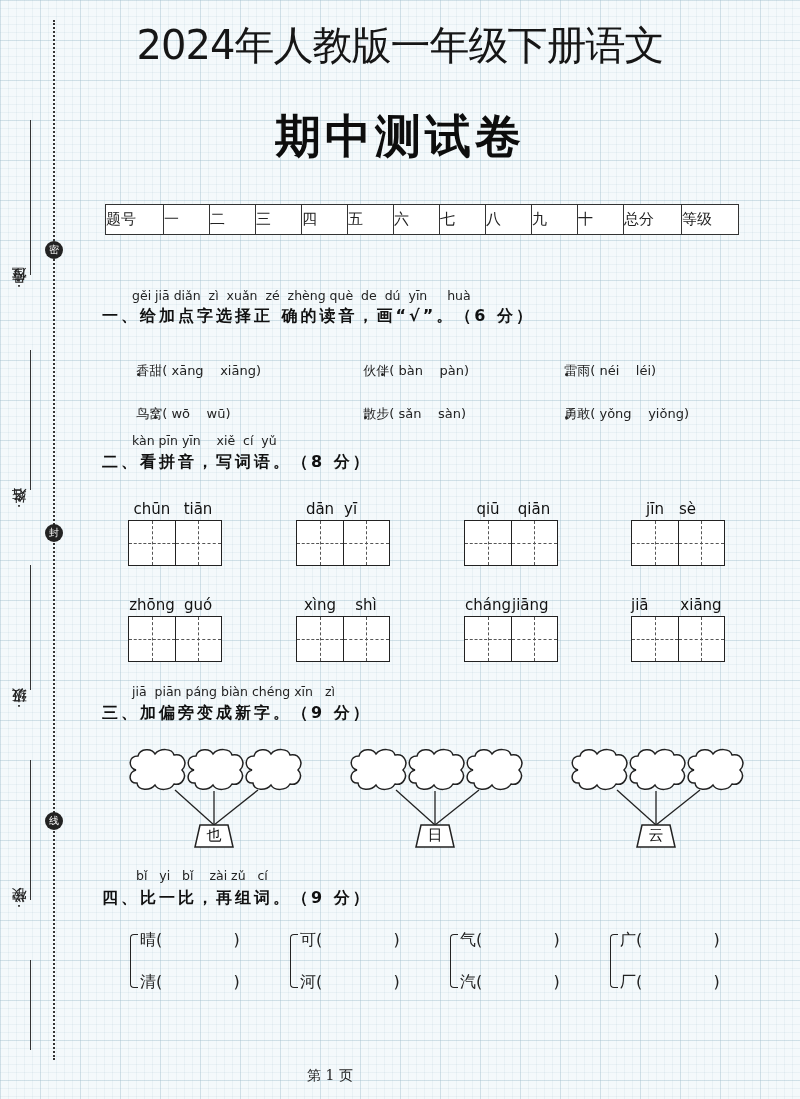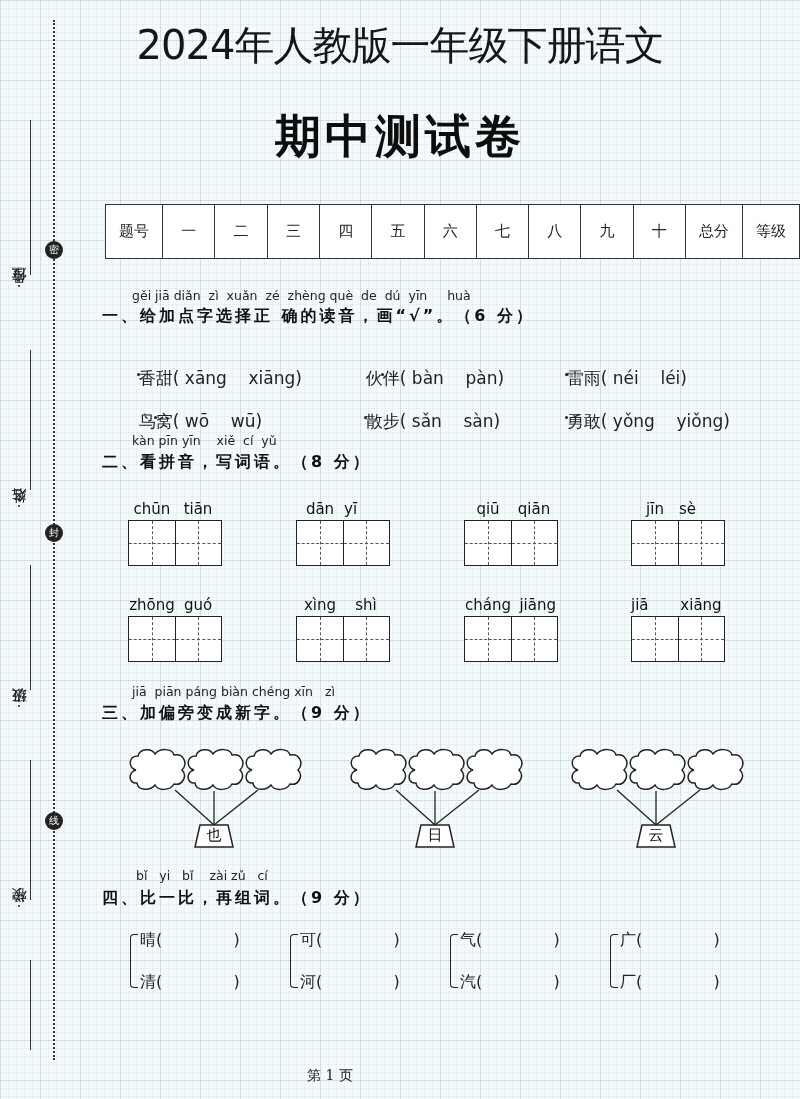--- a/index.html
+++ b/index.html
@@ -36,31 +36,31 @@
   .vlabel {
     left: 10px; font-family: "DejaVu Serif", serif; font-size: 15px;
     writing-mode: vertical-rl; transform: rotate(180deg); color: #222;
   }
   
   table.score {
     position: absolute; left: 105px; top: 204px; border-collapse: collapse;
     font-size: 15px; background: #fff;
   }
   table.score td {
-    border: 1px solid #333; height: 29px; text-align: center; padding: 12px; color: #222;
+    border: 1px solid #333; height: 29px; text-align: left; padding: 0; color: #222;
   }
   
   .pinyin-line {
     font-family: "DejaVu Sans", sans-serif; font-size: 12.5px; color: #222; white-space: pre;
   }
   .heading {
     font-family: "DejaVu Sans", sans-serif; font-size: 16px; font-weight: 700;
     letter-spacing: 3px; color: #111; white-space: pre;
   }
-  .q1-item { font-size: 17px; white-space: pre; color: #222; }
+  .q1-item { font-size: 13px; white-space: pre; color: #222; }
   .q1-item .hanzi { position: relative; }
   .dot { position: absolute; width: 3px; height: 3px; background: #222; border-radius: 50%; }
   
   .tzg-wrap { position: absolute; }
   .tzg-pinyin { font-size: 15px; color: #111; white-space: pre; height: 20px; }
   .tzg { display: flex; border: 1.5px solid #222; background: #fff; width: 92px; height: 44px; }
   .tzg .cell { flex: 1; position: relative; border-right: 1px solid #222; }
   .tzg .cell:last-child { border-right: none; }
   .tzg .cell::before {
     content: ""; position: absolute; left: 50%; top: 0; bottom: 0; border-left: 1px dashed #555;
@@ -189,21 +189,21 @@
     </div>
 </div>
 <div class="tzg-wrap" style="left:296px;top:596px">
   <div class="tzg-pinyin"><span style="display:inline-block;width:48px;text-align:center">xìng</span><span style="display:inline-block;width:44px;text-align:center">shì</span></div>
   <div class="tzg">
       <div class="cell"></div>
       <div class="cell"></div>
     </div>
 </div>
 <div class="tzg-wrap" style="left:464px;top:596px">
-  <div class="tzg-pinyin"><span style="display:inline-block;width:48px;text-align:center">cháng</span><span style="display:inline-block;width:44px;text-align:right">jiāng</span></div>
+  <div class="tzg-pinyin"><span style="display:inline-block;width:48px;text-align:center">cháng</span><span style="display:inline-block;width:44px;text-align:left">jiāng</span></div>
   <div class="tzg">
       <div class="cell"></div>
       <div class="cell"></div>
     </div>
 </div>
 <div class="tzg-wrap" style="left:631px;top:596px">
   <div class="tzg-pinyin"><span style="display:inline-block;width:48px;text-align:left">jiā</span><span style="display:inline-block;width:44px;text-align:center">xiāng</span></div>
   <div class="tzg">
       <div class="cell"></div>
       <div class="cell"></div>

